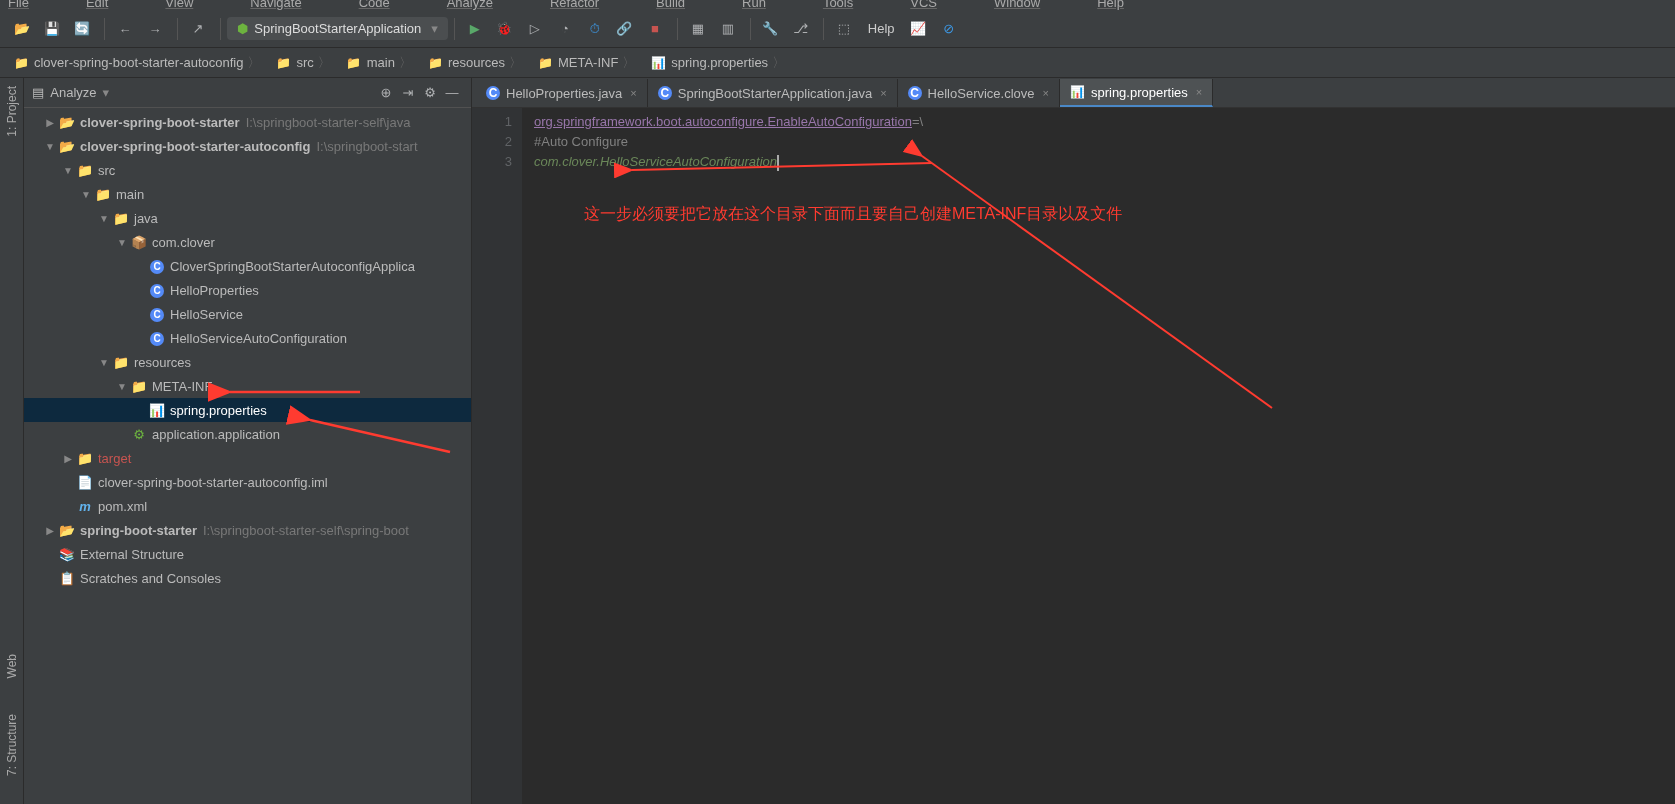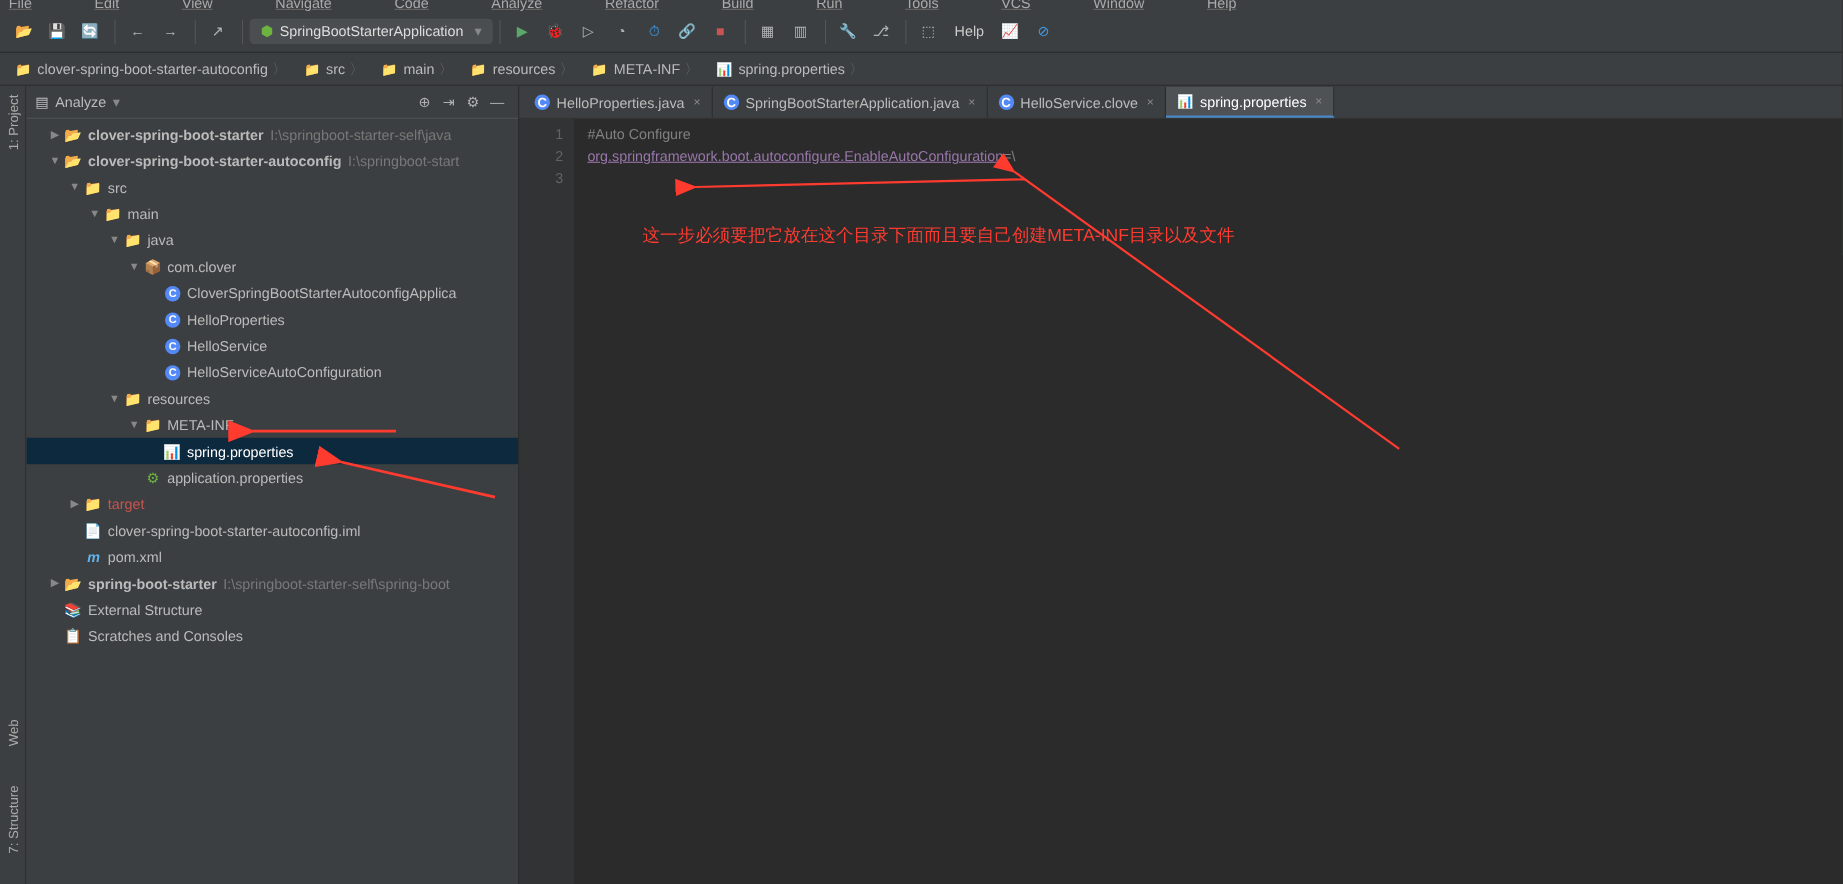--- a/index.html
+++ b/index.html
@@ -231,21 +231,21 @@
           <span class="" style="">META-INF</span>
         </div>
         <div class="tree-row selected" style="padding-left: 108px;">
           <span class="arrow"></span>
           <span class="icon"><span class="ic-prop">📊</span></span>
           <span class="" style="">spring.properties</span>
         </div>
         <div class="tree-row" style="padding-left: 90px;">
           <span class="arrow"></span>
           <span class="icon"><span class="ic-spring">⚙</span></span>
-          <span class="" style="">application.properties</span>
+          <span class="" style="">application.application</span>
         </div>
         <div class="tree-row" style="padding-left: 36px;">
           <span class="arrow">▶</span>
           <span class="icon"><span class="ic-folder">📁</span></span>
           <span class="" style="color:#c75450">target</span>
         </div>
         <div class="tree-row" style="padding-left: 36px;">
           <span class="arrow"></span>
           <span class="icon"><span class="ic-folder">📄</span></span>
           <span class="" style="">clover-spring-boot-starter-autoconfig.iml</span>
@@ -297,22 +297,23 @@
           <span class="close">×</span>
         </div>
       </div>
     <div class="editor-body">
       <div class="gutter">
         <div>1</div>
         <div>2</div>
         <div>3</div>
       </div>
       <div class="code">
+        <div><span class="key">org.springframework.boot.autoconfigure.EnableAutoConfiguration</span><span class="comment">=\</span></div>
         <div><span class="comment">#Auto Configure</span></div>
-        <div><span class="key">org.springframework.boot.autoconfigure.EnableAutoConfiguration</span><span class="comment">=\</span></div>
+        <div><span class="val">com.clover.HelloServiceAutoConfiguration</span><span class="cursor"></span></div>
       </div>
 
       <div class="annotation" style="top:96px;left:70px;margin-left:42px;">这一步必须要把它放在这个目录下面而且要自己创建META-INF目录以及文件</div>
 
       <svg class="arrow-svg" style="top:0;left:0" width="1100" height="700">
         <defs>
             <marker id="ah" markerWidth="10" markerHeight="8" refX="1" refY="4" orient="auto">
               <polygon points="10 0, 0 4, 10 8" fill="#ff3b30"></polygon>
             </marker>
           </defs>

